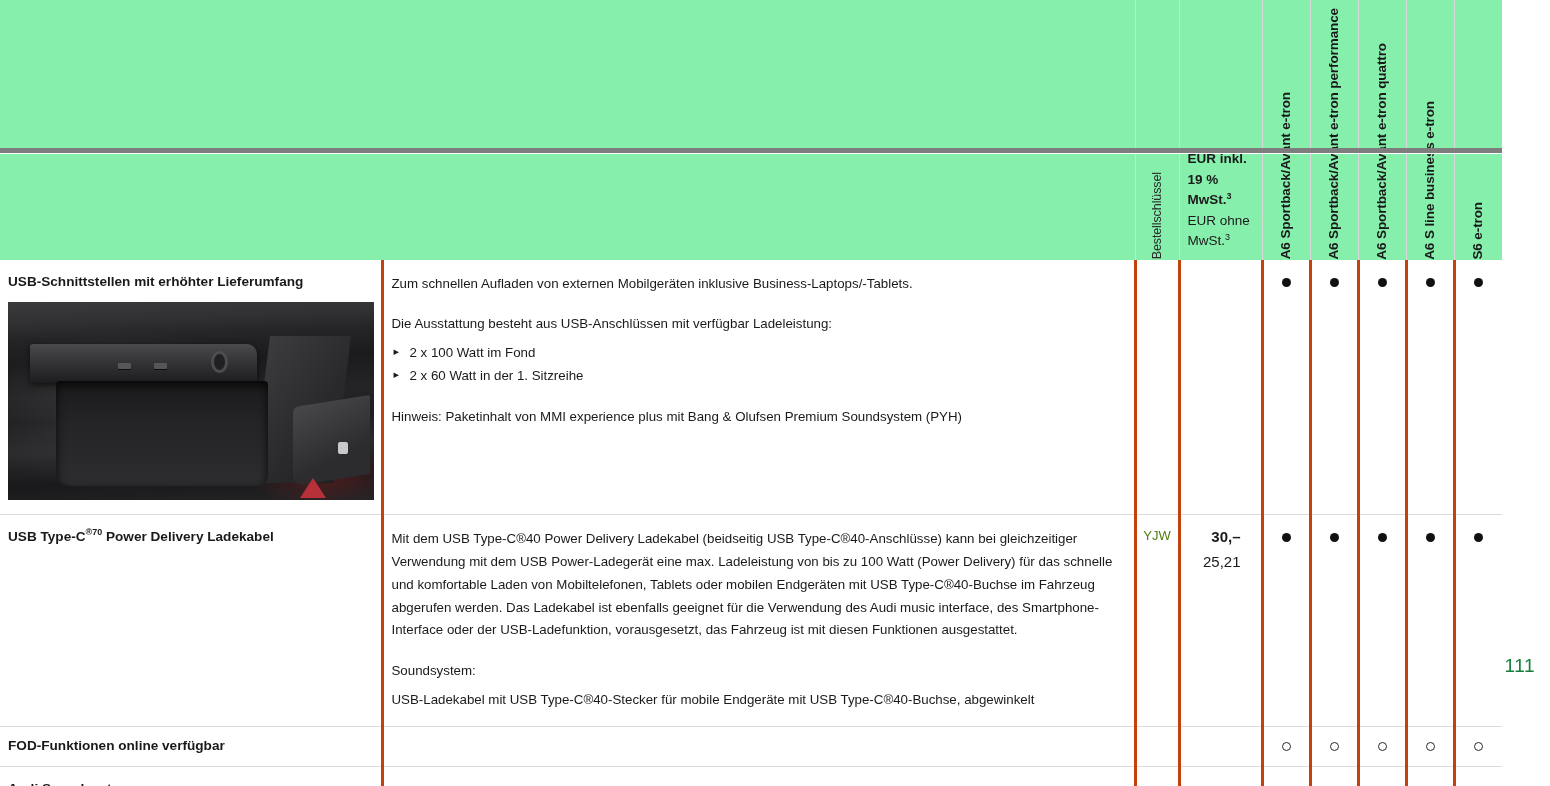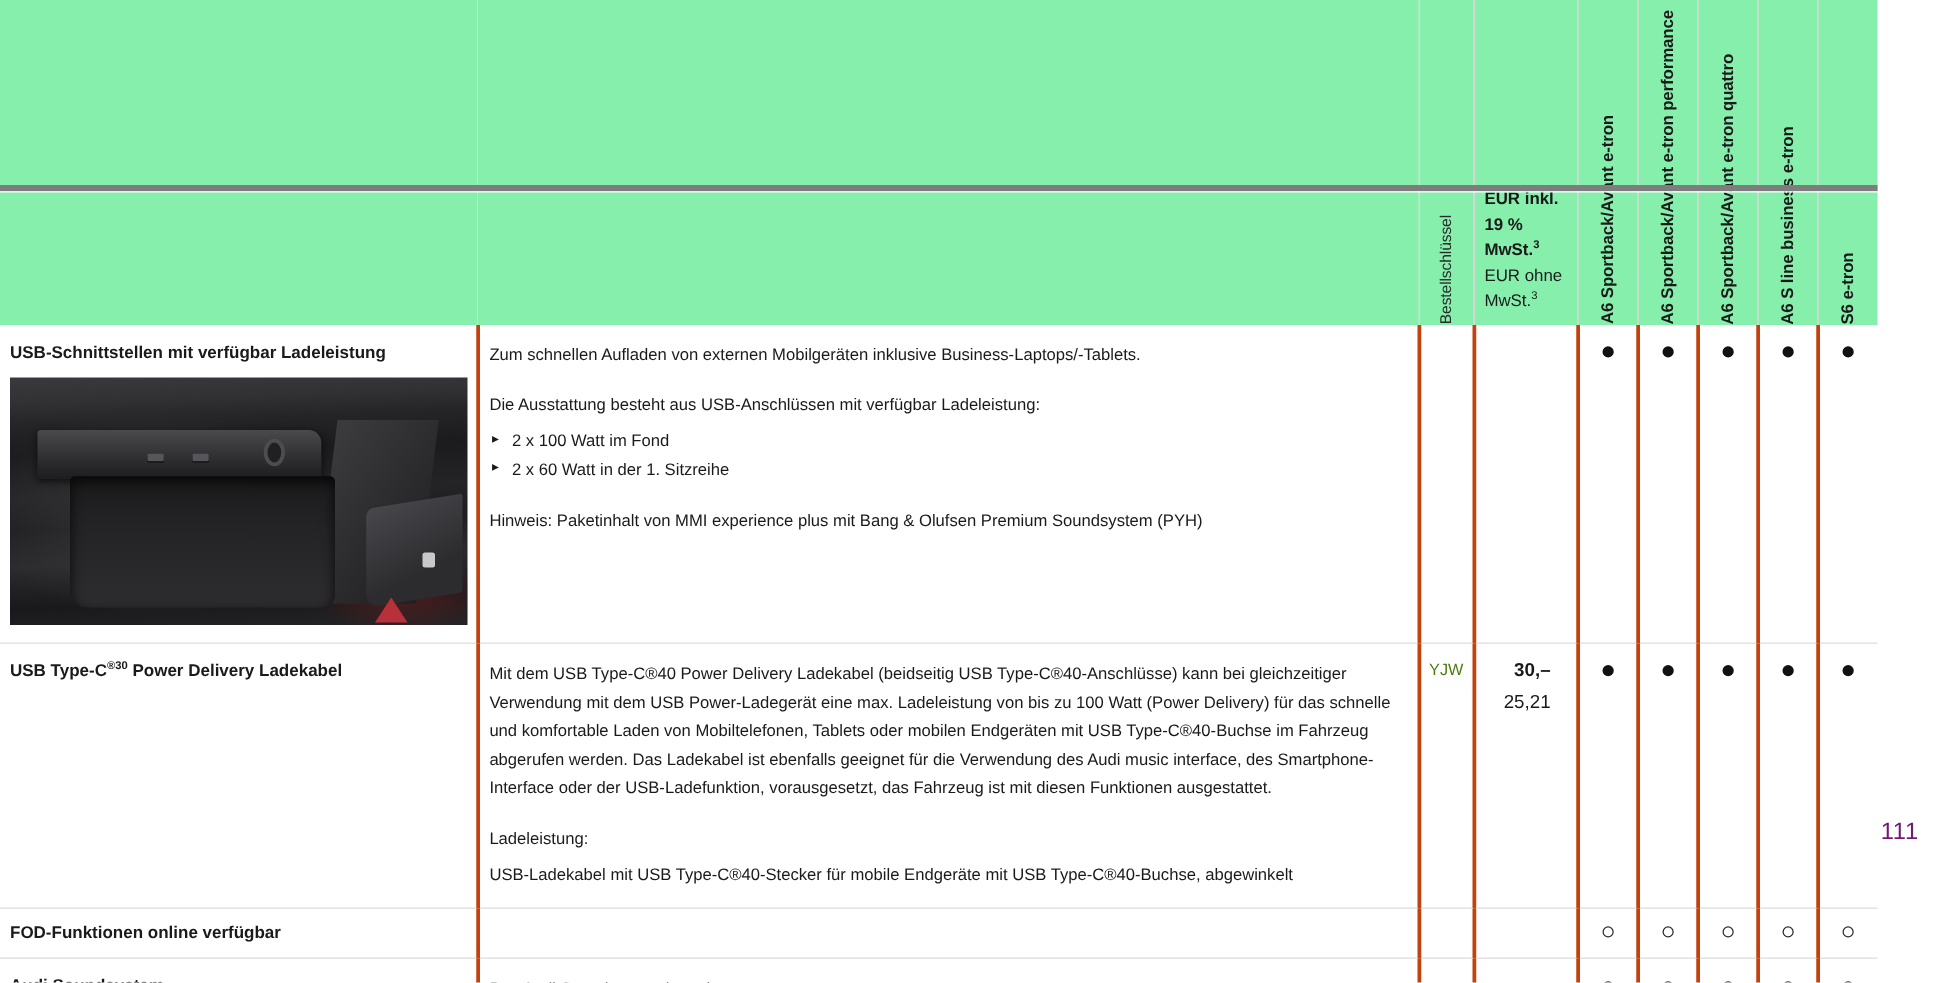--- a/index.html
+++ b/index.html
@@ -220,21 +220,21 @@
     vertical-align: middle;
   }
 
   tr.slim td { padding-top: 10px; padding-bottom: 11px; }
 
   
   .pageno {
     position: absolute;
     right: 15px; top: 655px;
     font-size: 19px;
-    color: #701a75;
+    color: #15803d;
     letter-spacing: 0.5px;
   }
 </style>
 </head>
 <body>
 
 <div class="page">
 
   <div class="colorbar">
     <i class="cb1"></i>
@@ -284,21 +284,21 @@
           </th>
         <th>
             <div class="vert b">S6 e-tron</div>
           </th>
       </tr>
     </thead>
     <tbody>
 
       <tr class="first">
         <td class="name-cell nb">
-          <div class="title">USB-Schnittstellen mit verfügbar Ladeleistung</div>
+          <div class="title">USB-Schnittstellen mit erhöhter Lieferumfang</div>
           <div class="photo">
             <div class="wall"></div>
             <div class="lid"></div>
             <div class="bin"></div>
             <div class="usb1"></div>
             <div class="usb2"></div>
             <div class="knob"></div>
             <div class="btnpad"></div>
             <div class="btnglyph"></div>
             <div class="hazard"></div>
@@ -318,26 +318,26 @@
         <td class="mark-cell"><span class="dot-f"></span></td>
         <td class="mark-cell"><span class="dot-f"></span></td>
         <td class="mark-cell"><span class="dot-f"></span></td>
         <td class="mark-cell"><span class="dot-f"></span></td>
         <td class="mark-cell"><span class="dot-f"></span></td>
       </tr>
 
       <tr>
         <td class="name-cell nb">
           <div class="title">
-            <span>USB Type-C</span><sup>®30</sup><span> Power Delivery Ladekabel</span>
+            <span>USB Type-C</span><sup>®70</sup><span> Power Delivery Ladekabel</span>
           </div>
         </td>
         <td class="desc-cell">
           <p class="para">Mit dem USB Type-C®40 Power Delivery Ladekabel (beidseitig USB Type-C®40-Anschlüsse) kann bei gleichzeitiger Verwendung mit dem USB Power-Ladegerät eine max. Ladeleistung von bis zu 100 Watt (Power Delivery) für das schnelle und komfortable Laden von Mobiltelefonen, Tablets oder mobilen Endgeräten mit USB Type-C®40-Buchse im Fahrzeug abgerufen werden. Das Ladekabel ist ebenfalls geeignet für die Verwendung des Audi music interface, des Smartphone-Interface oder der USB-Ladefunktion, vorausgesetzt, das Fahrzeug ist mit diesen Funktionen ausgestattet.</p>
-          <p class="para tight">Ladeleistung:</p>
+          <p class="para tight">Soundsystem:</p>
           <p class="para">USB-Ladekabel mit USB Type-C®40-Stecker für mobile Endgeräte mit USB Type-C®40-Buchse, abgewinkelt</p>
         </td>
         <td class="key-cell">YJW</td>
         <td class="price-cell">
           <div style="font-weight:bold">30,–</div>
           <div style="margin-top:8px">25,21</div>
         </td>
         <td class="mark-cell"><span class="dot-f"></span></td>
         <td class="mark-cell"><span class="dot-f"></span></td>
         <td class="mark-cell"><span class="dot-f"></span></td>

